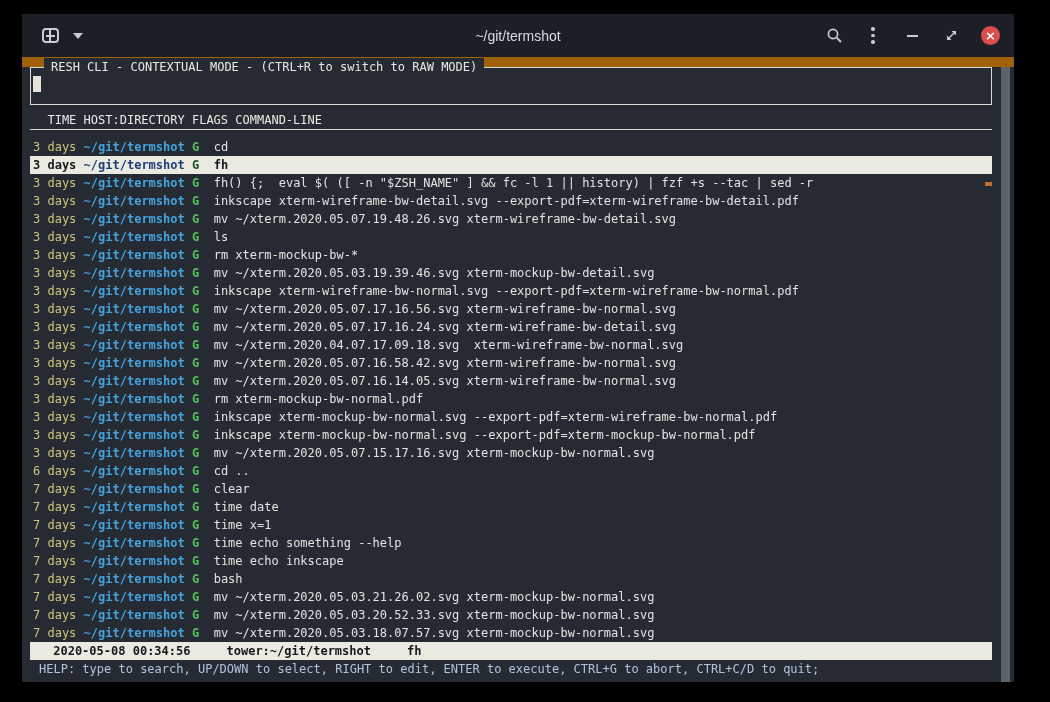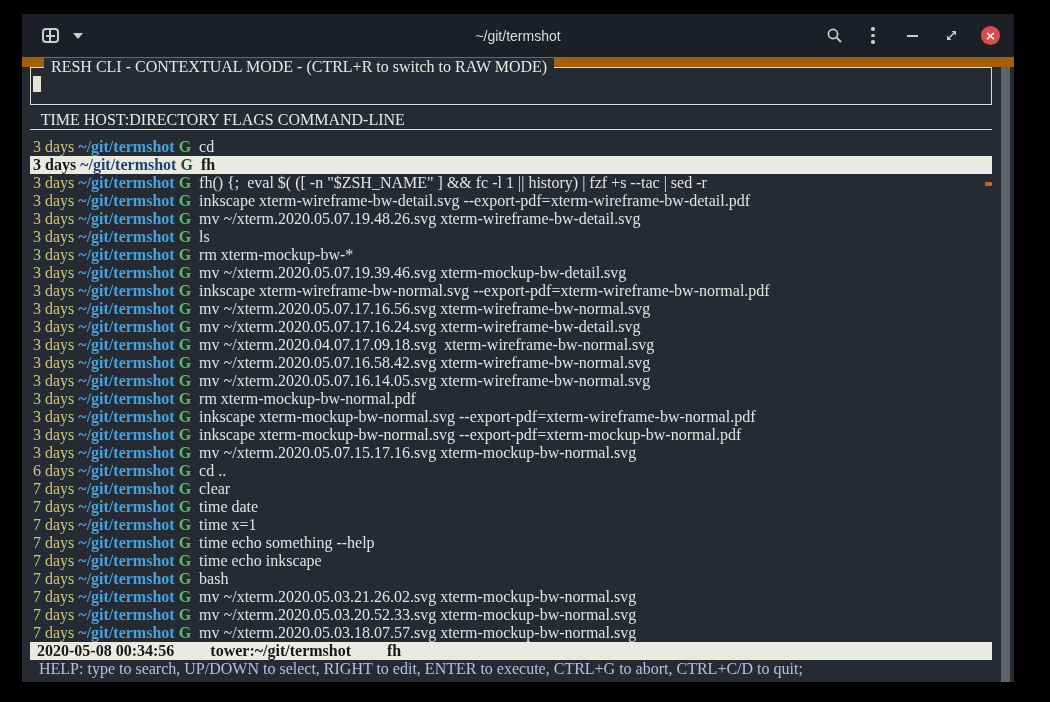--- a/index.html
+++ b/index.html
@@ -45,21 +45,21 @@
   .min-line { width:11px; height:2px; background:#c9cdd1; }
   .close-btn {
     width:19px; height:19px; border-radius:50%; background:#da4d4d;
     display:flex; align-items:center; justify-content:center;
     color:#fff; font-weight:bold; font-size:13px; line-height:1;
     font-family:"DejaVu Sans", sans-serif;
   }
   
   .terminal {
     position:relative; height:615px; background:#262a33;
-    font-size:16px; line-height:18px; color:#e3e3df;font-family:Liberation Serif, serif;
+    font-size:12px; line-height:18px; color:#e3e3df;
   }
   .scrollbar {
     position:absolute; top:0; bottom:0; right:4px; width:9px;
     background:#5d6468;
   }
   .mode-box {
     position:relative; margin:10px 22px 6px 8px; height:38px;
     border:1px solid #dcdcd6;
   }
   .mode-title {
@@ -87,21 +87,21 @@
   .row.sel .c-time { color:#17181c; }
   .row.sel .c-host { color:#1f3f78; }
   .row.sel .c-flag { color:#1c4a26; }
   .row.sel .c-cmd  { color:#17181c; }
   .trunc {
     position:absolute; right:0; top:8px; width:7px; height:4px;
     background:#c06a33;
   }
   .status-bar {
     margin:0 22px 0 8px; height:18px; background:#ebeae0; color:#17181c;
-    font-weight:bold; white-space:pre; overflow:hidden; padding-left:3px;
+    font-weight:bold; white-space:pre; overflow:hidden; padding-left:16px;
   }
   .status-mid, .status-cmd { margin-left:36px; }
   .help-bar {
     height:18px; white-space:pre; overflow:hidden; padding-left:17px;
     color:#b0c4de;
   }
 </style>
 </head>
 <body>
 
@@ -151,21 +151,21 @@
     <div class="table-header">  TIME HOST:DIRECTORY FLAGS COMMAND-LINE</div>
 
     <div class="list">
         <div class="row"><span class="c-time">3 days</span><span class="sp"> </span><span class="c-host">~/git/termshot</span><span class="sp"> </span><span class="c-flag">G</span><span class="sp">  </span><span class="c-cmd">cd</span></div>
         <div class="row sel"><span class="c-time">3 days</span><span class="sp"> </span><span class="c-host">~/git/termshot</span><span class="sp"> </span><span class="c-flag">G</span><span class="sp">  </span><span class="c-cmd">fh</span></div>
         <div class="row"><span class="c-time">3 days</span><span class="sp"> </span><span class="c-host">~/git/termshot</span><span class="sp"> </span><span class="c-flag">G</span><span class="sp">  </span><span class="c-cmd">fh() {;  eval $( ([ -n "$ZSH_NAME" ] &amp;&amp; fc -l 1 || history) | fzf +s --tac | sed -r</span><span class="trunc"></span></div>
         <div class="row"><span class="c-time">3 days</span><span class="sp"> </span><span class="c-host">~/git/termshot</span><span class="sp"> </span><span class="c-flag">G</span><span class="sp">  </span><span class="c-cmd">inkscape xterm-wireframe-bw-detail.svg --export-pdf=xterm-wireframe-bw-detail.pdf</span></div>
         <div class="row"><span class="c-time">3 days</span><span class="sp"> </span><span class="c-host">~/git/termshot</span><span class="sp"> </span><span class="c-flag">G</span><span class="sp">  </span><span class="c-cmd">mv ~/xterm.2020.05.07.19.48.26.svg xterm-wireframe-bw-detail.svg</span></div>
         <div class="row"><span class="c-time">3 days</span><span class="sp"> </span><span class="c-host">~/git/termshot</span><span class="sp"> </span><span class="c-flag">G</span><span class="sp">  </span><span class="c-cmd">ls</span></div>
         <div class="row"><span class="c-time">3 days</span><span class="sp"> </span><span class="c-host">~/git/termshot</span><span class="sp"> </span><span class="c-flag">G</span><span class="sp">  </span><span class="c-cmd">rm xterm-mockup-bw-*</span></div>
-        <div class="row"><span class="c-time">3 days</span><span class="sp"> </span><span class="c-host">~/git/termshot</span><span class="sp"> </span><span class="c-flag">G</span><span class="sp">  </span><span class="c-cmd">mv ~/xterm.2020.05.07.19.39.46.svg xterm-mockup-bw-detail.svg</span></div>
+        <div class="row"><span class="c-time">3 days</span><span class="sp"> </span><span class="c-host">~/git/termshot</span><span class="sp"> </span><span class="c-flag">G</span><span class="sp">  </span><span class="c-cmd">mv ~/xterm.2020.05.03.19.39.46.svg xterm-mockup-bw-detail.svg</span></div>
         <div class="row"><span class="c-time">3 days</span><span class="sp"> </span><span class="c-host">~/git/termshot</span><span class="sp"> </span><span class="c-flag">G</span><span class="sp">  </span><span class="c-cmd">inkscape xterm-wireframe-bw-normal.svg --export-pdf=xterm-wireframe-bw-normal.pdf</span></div>
         <div class="row"><span class="c-time">3 days</span><span class="sp"> </span><span class="c-host">~/git/termshot</span><span class="sp"> </span><span class="c-flag">G</span><span class="sp">  </span><span class="c-cmd">mv ~/xterm.2020.05.07.17.16.56.svg xterm-wireframe-bw-normal.svg</span></div>
         <div class="row"><span class="c-time">3 days</span><span class="sp"> </span><span class="c-host">~/git/termshot</span><span class="sp"> </span><span class="c-flag">G</span><span class="sp">  </span><span class="c-cmd">mv ~/xterm.2020.05.07.17.16.24.svg xterm-wireframe-bw-detail.svg</span></div>
         <div class="row"><span class="c-time">3 days</span><span class="sp"> </span><span class="c-host">~/git/termshot</span><span class="sp"> </span><span class="c-flag">G</span><span class="sp">  </span><span class="c-cmd">mv ~/xterm.2020.04.07.17.09.18.svg  xterm-wireframe-bw-normal.svg</span></div>
         <div class="row"><span class="c-time">3 days</span><span class="sp"> </span><span class="c-host">~/git/termshot</span><span class="sp"> </span><span class="c-flag">G</span><span class="sp">  </span><span class="c-cmd">mv ~/xterm.2020.05.07.16.58.42.svg xterm-wireframe-bw-normal.svg</span></div>
         <div class="row"><span class="c-time">3 days</span><span class="sp"> </span><span class="c-host">~/git/termshot</span><span class="sp"> </span><span class="c-flag">G</span><span class="sp">  </span><span class="c-cmd">mv ~/xterm.2020.05.07.16.14.05.svg xterm-wireframe-bw-normal.svg</span></div>
         <div class="row"><span class="c-time">3 days</span><span class="sp"> </span><span class="c-host">~/git/termshot</span><span class="sp"> </span><span class="c-flag">G</span><span class="sp">  </span><span class="c-cmd">rm xterm-mockup-bw-normal.pdf</span></div>
         <div class="row"><span class="c-time">3 days</span><span class="sp"> </span><span class="c-host">~/git/termshot</span><span class="sp"> </span><span class="c-flag">G</span><span class="sp">  </span><span class="c-cmd">inkscape xterm-mockup-bw-normal.svg --export-pdf=xterm-wireframe-bw-normal.pdf</span></div>
         <div class="row"><span class="c-time">3 days</span><span class="sp"> </span><span class="c-host">~/git/termshot</span><span class="sp"> </span><span class="c-flag">G</span><span class="sp">  </span><span class="c-cmd">inkscape xterm-mockup-bw-normal.svg --export-pdf=xterm-mockup-bw-normal.pdf</span></div>
         <div class="row"><span class="c-time">3 days</span><span class="sp"> </span><span class="c-host">~/git/termshot</span><span class="sp"> </span><span class="c-flag">G</span><span class="sp">  </span><span class="c-cmd">mv ~/xterm.2020.05.07.15.17.16.svg xterm-mockup-bw-normal.svg</span></div>

